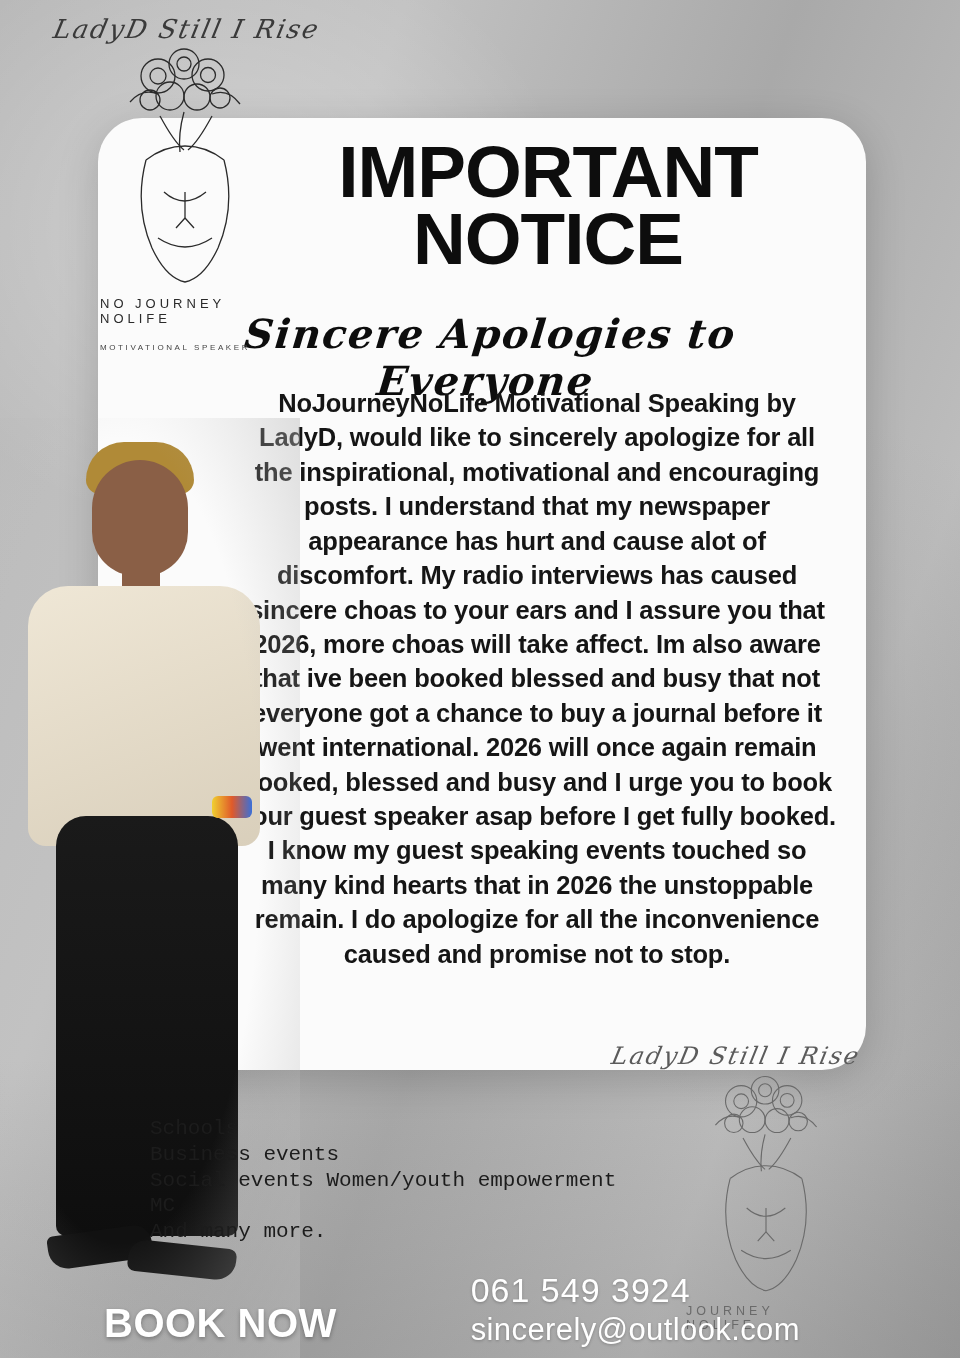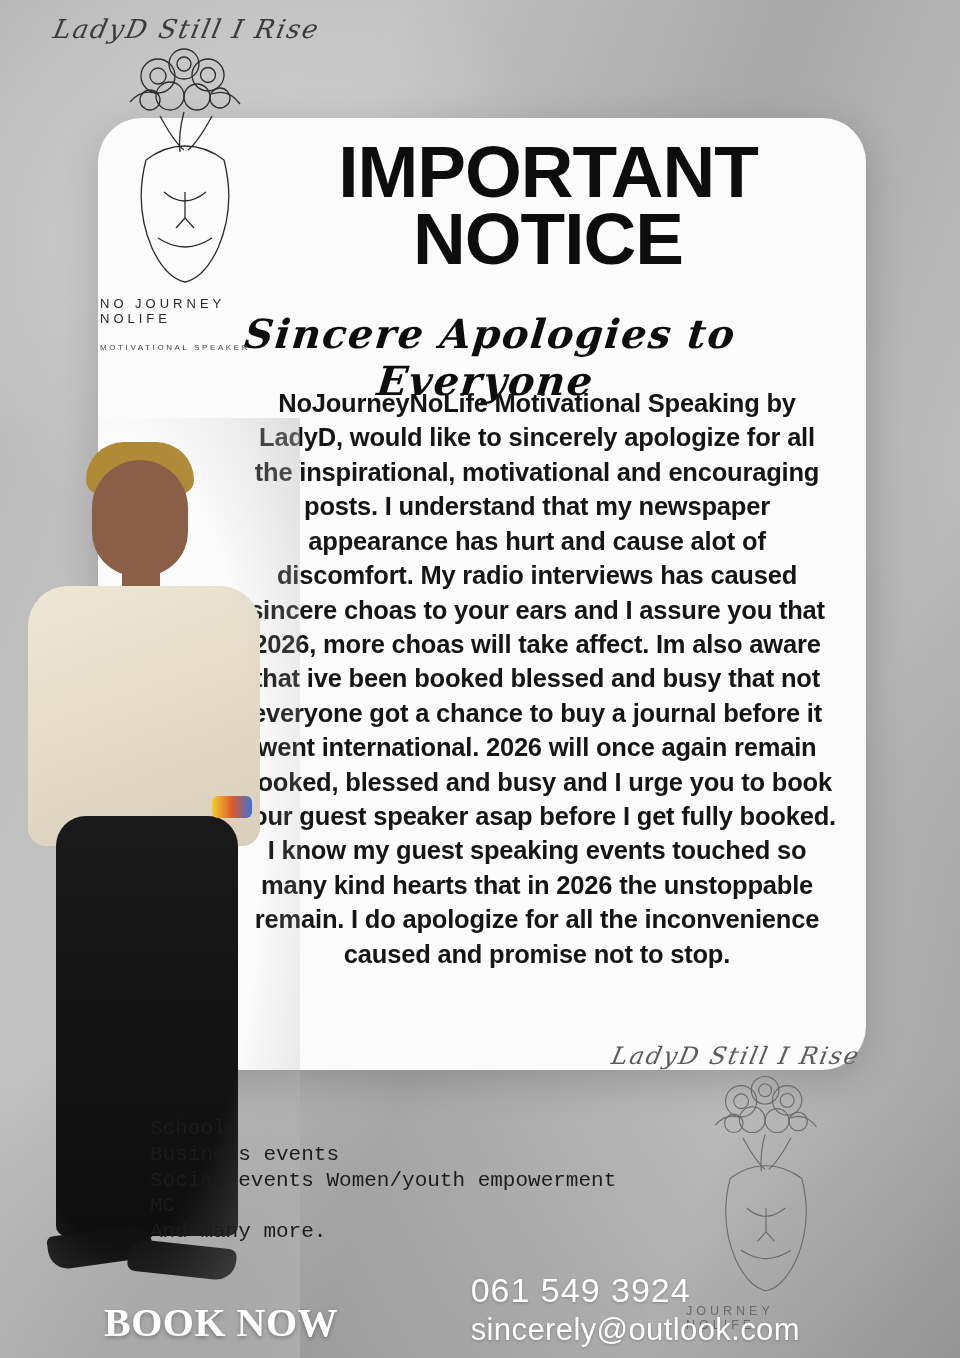--- a/index.html
+++ b/index.html
@@ -124,21 +124,21 @@
     color: #ffffff;
     text-shadow: 0 1px 3px rgba(0,0,0,0.25);
   }
   #contact .phone { font-size: 34px; letter-spacing: 1px; }
   #contact .email { font-size: 31px; letter-spacing: 0.4px; margin-top: 2px; }
 
   #book-now {
     position: absolute;
     left: 104px;
     bottom: 12px;
-    font-family: Liberation Serif, serif;
+    font-family: Liberation Sans, sans-serif;
     font-weight: bold;
     font-size: 40px;
     letter-spacing: 0.5px;
     color: #ffffff;
     text-shadow: 0 2px 4px rgba(0,0,0,0.3);
   }
 
   
   .signature {
     font-family: "DejaVu Serif", serif;

